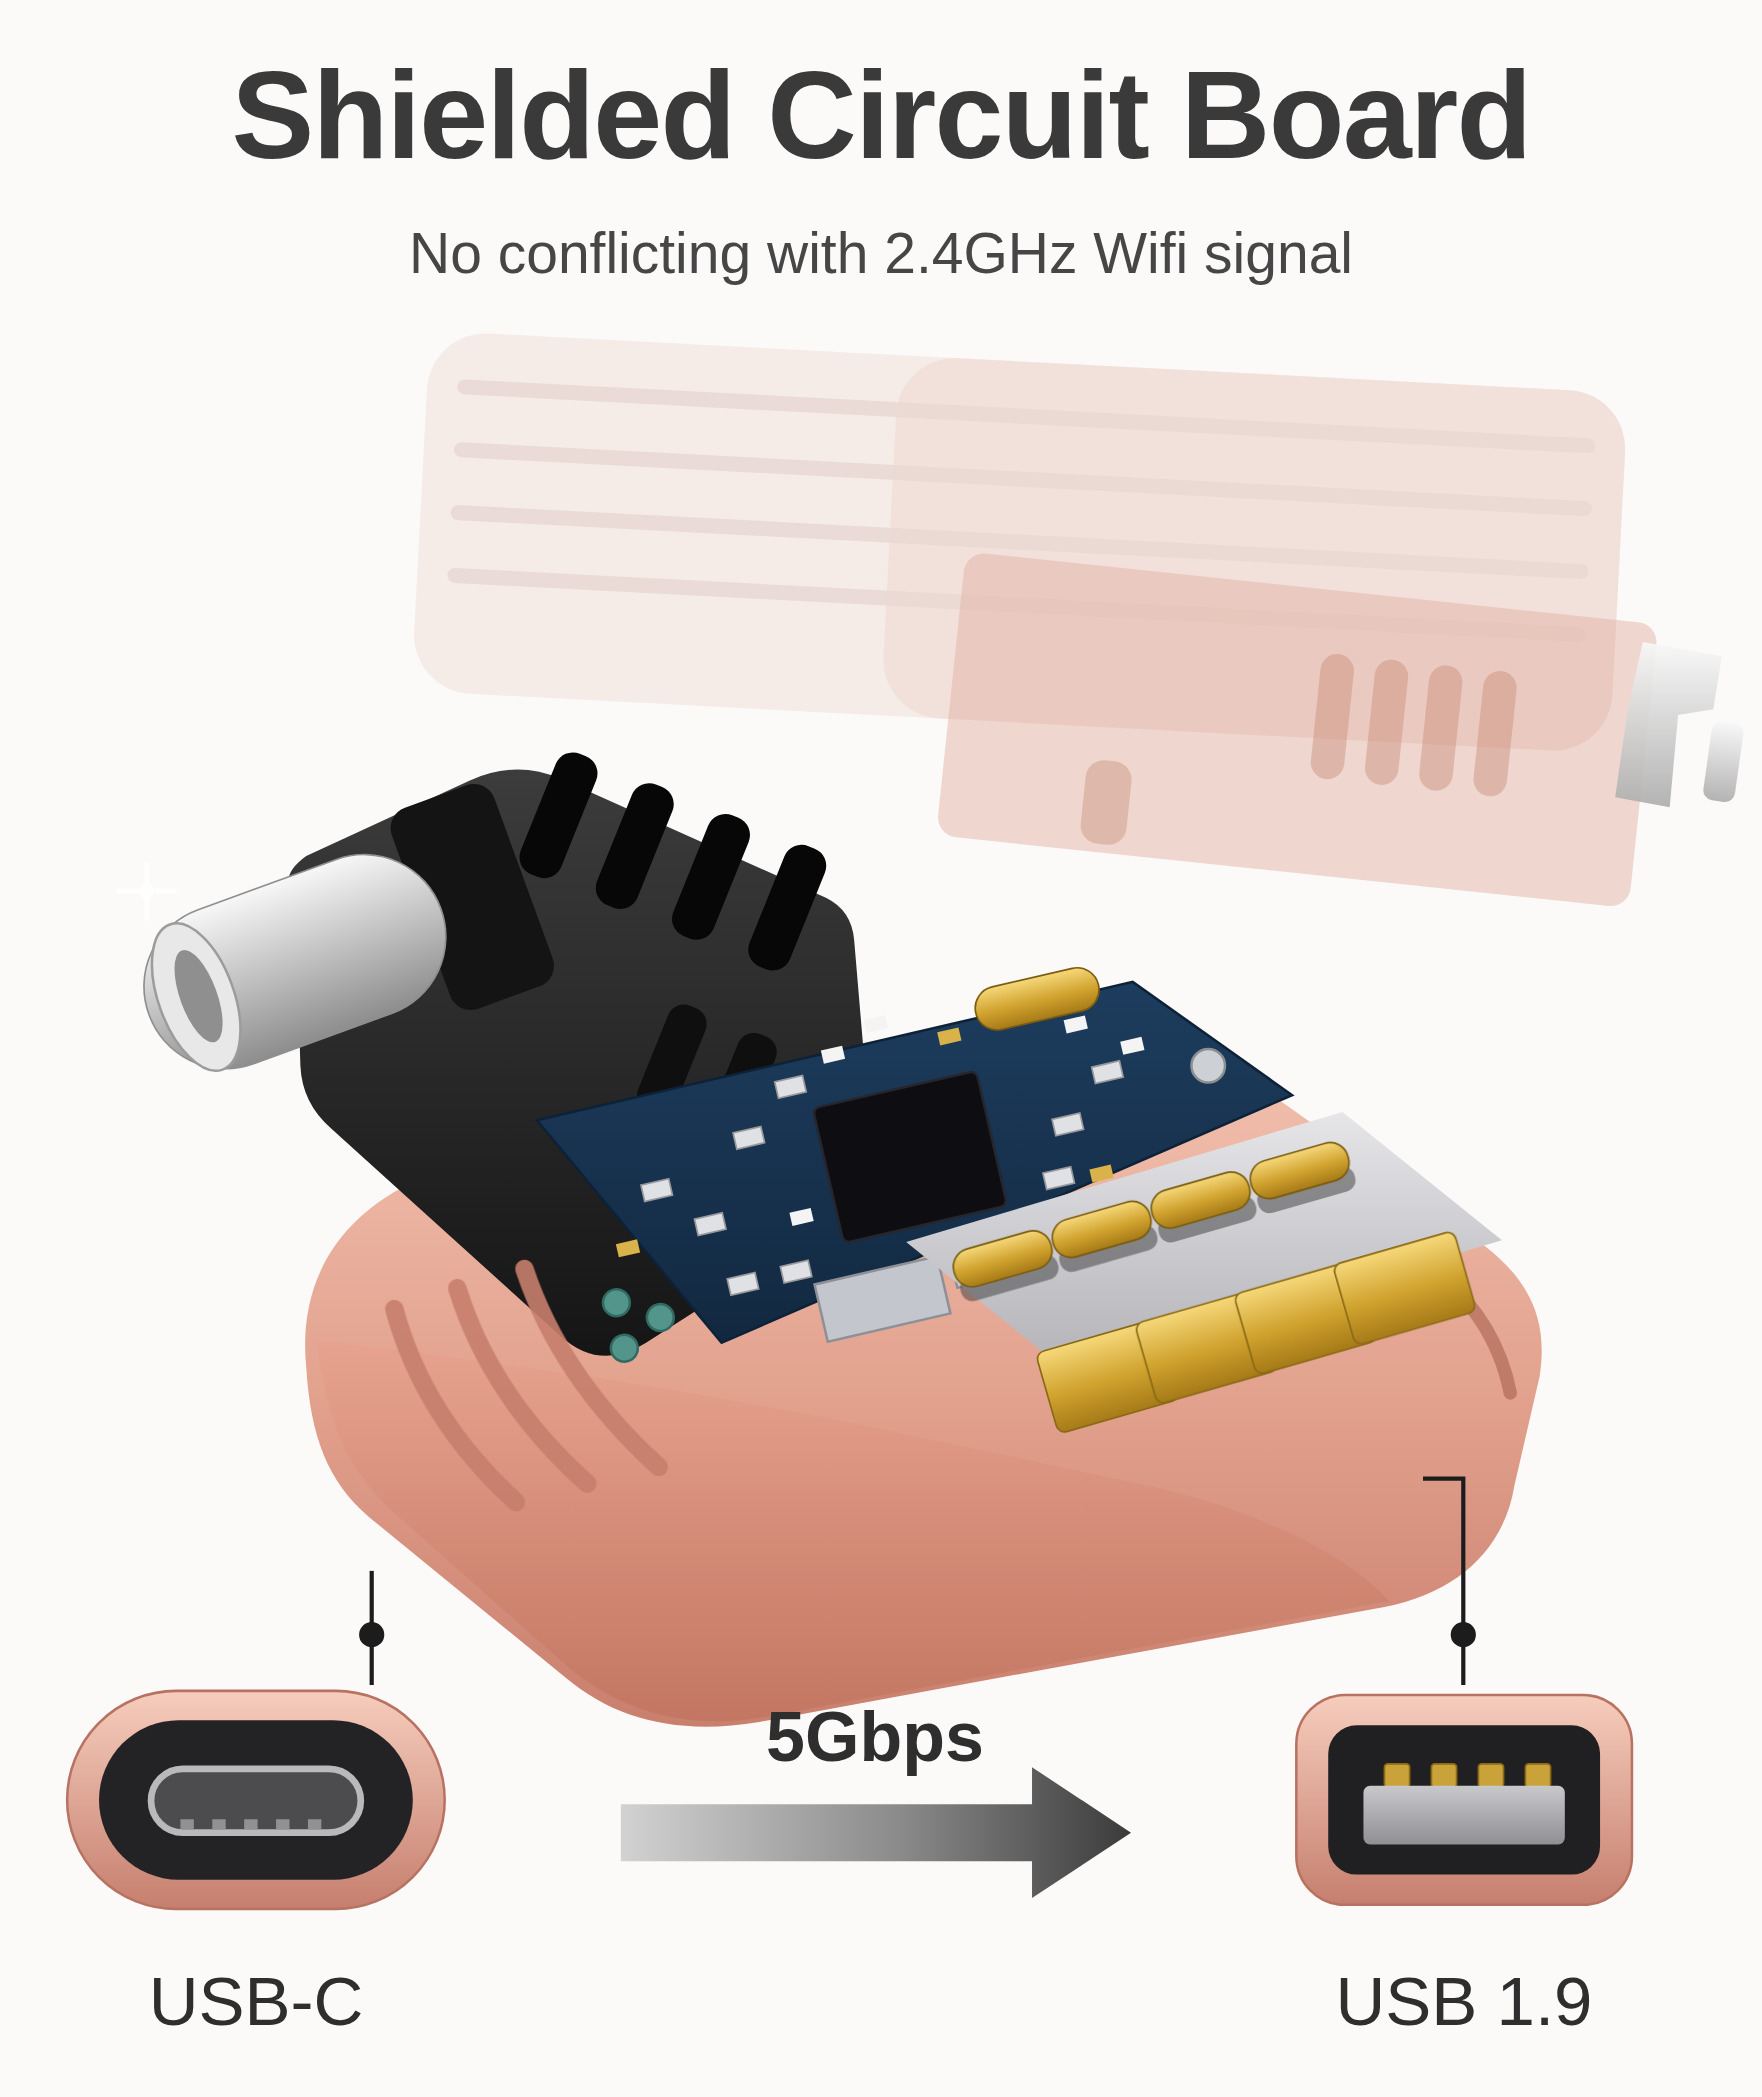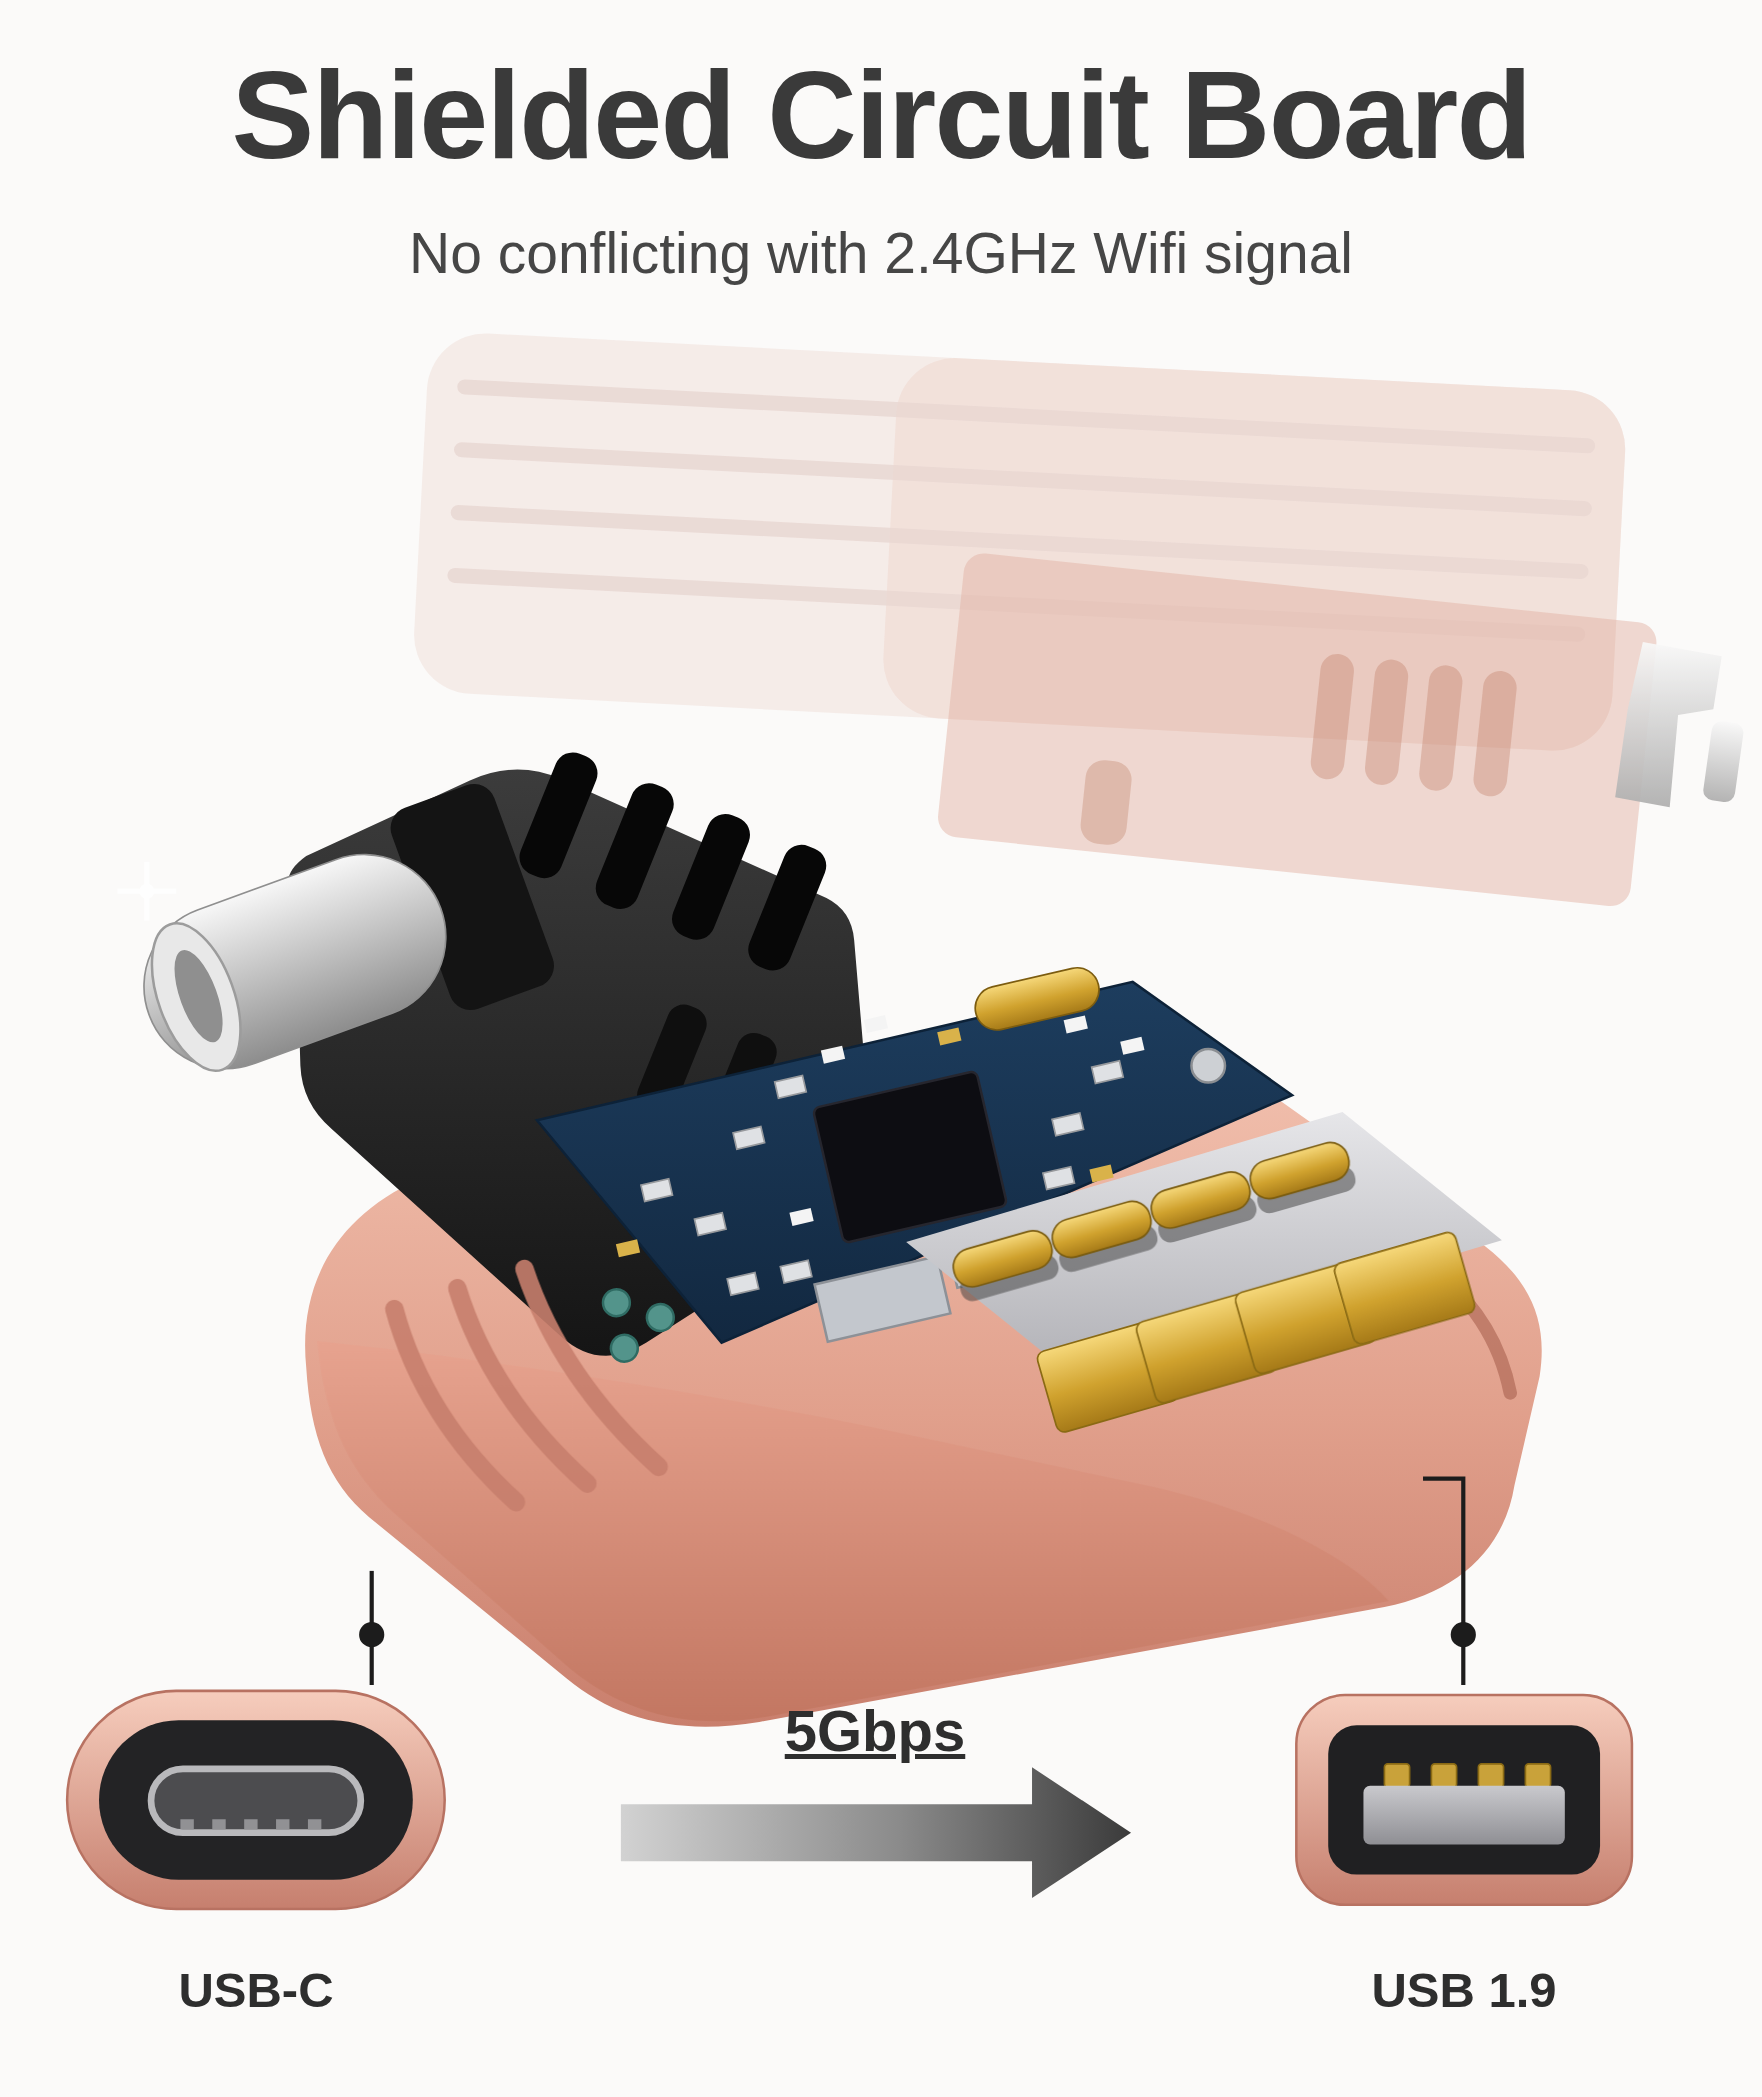--- a/index.html
+++ b/index.html
@@ -24,27 +24,26 @@
     font-size:124px;font-weight:700;letter-spacing:-1.7px;
     color:var(--title-color);
   }
   .subtitle{
     top:220px;left:0;width:1762px;
     font-size:57px;font-weight:400;
     color:var(--subtitle-color);
   }
   .speed{
     top:1697px;left:621px;width:508px;
-    font-size:58px;font-weight:700;
+    font-size:70px;font-weight:700;
     color:var(--label-color);
-    text-decoration:underline;
   }
   .port-label{
     top:1962px;
-    font-size:49px;font-weight:700;
+    font-size:69px;font-weight:400;
     color:var(--label-color);
   }
   .port-label.left{left:67px;width:378px;}
   .port-label.right{left:1296px;width:336px;}
 </style>
 </head>
 <body>
 
 <div>
 

